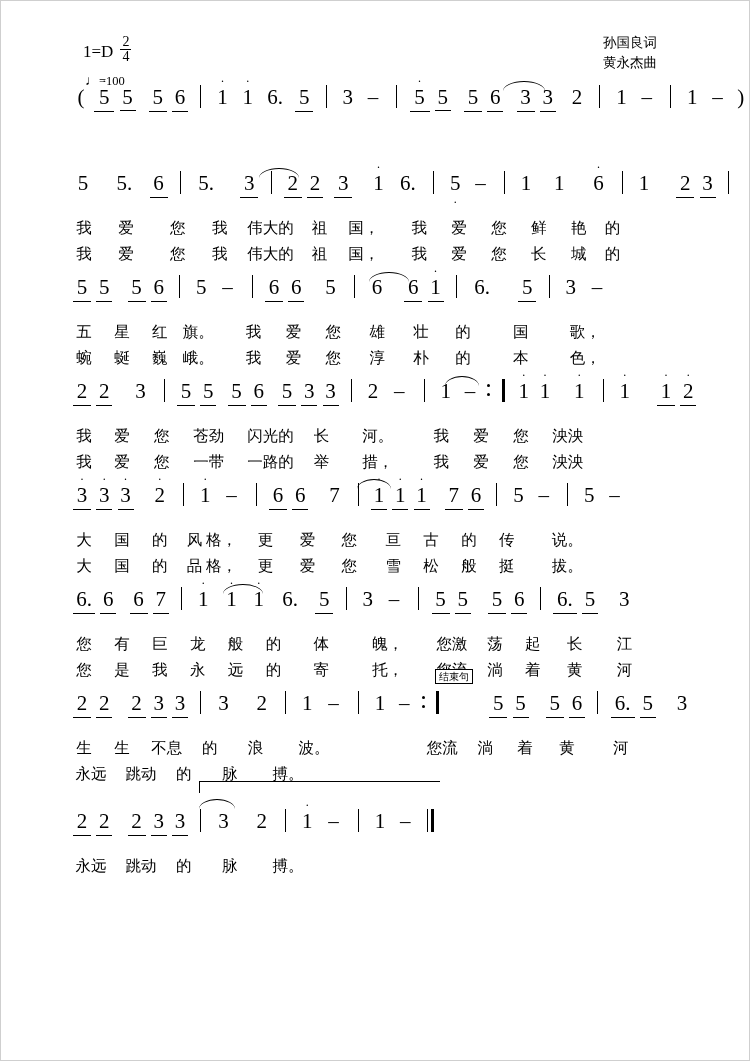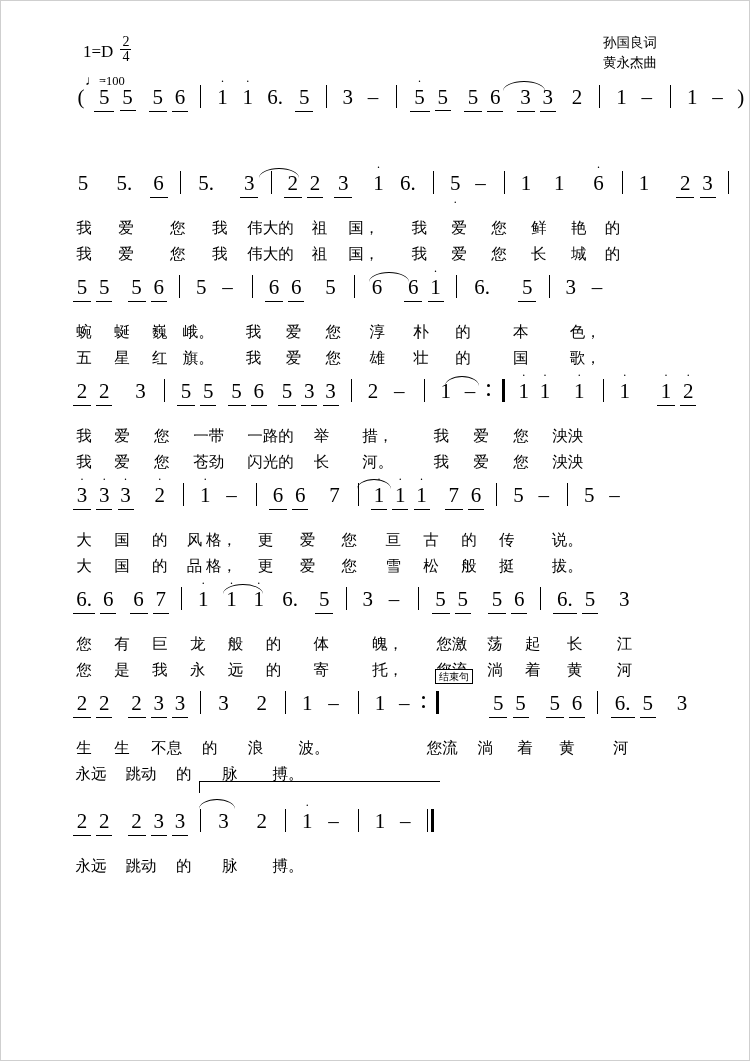--- a/index.html
+++ b/index.html
@@ -336,47 +336,47 @@
       <span class="tok u1" style="width:16px">1<span class="dotabove">·</span></span>
       <span class="bar"></span>
       <span class="tok" style="width:26px">6.</span>
       <span class="tok u1" style="width:18px;margin-left:18px">5</span>
       <span class="bar"></span>
       <span class="tok" style="width:18px">3</span>
       <span class="tok" style="width:24px">–</span>
       <span class="slur" style="left:296px; top:-3px; width:40px;"></span>
     </div>
     <div class="lyrics">
+      <span class="lyr" style="width:22px">五</span><span class="sp" style="width:12px"></span>
+      <span class="lyr" style="width:22px">星</span><span class="sp" style="width:12px"></span>
+      <span class="lyr" style="width:22px">红</span><span class="sp" style="width:8px"></span>
+      <span class="lyr" style="width:30px">旗。</span><span class="sp" style="width:26px"></span>
+      <span class="lyr" style="width:22px">我</span><span class="sp" style="width:14px"></span>
+      <span class="lyr" style="width:22px">爱</span><span class="sp" style="width:14px"></span>
+      <span class="lyr" style="width:22px">您</span><span class="sp" style="width:18px"></span>
+      <span class="lyr" style="width:22px">雄</span><span class="sp" style="width:18px"></span>
+      <span class="lyr" style="width:22px">壮</span><span class="sp" style="width:16px"></span>
+      <span class="lyr" style="width:22px">的</span><span class="sp" style="width:32px"></span>
+      <span class="lyr" style="width:22px">国</span><span class="sp" style="width:34px"></span>
+      <span class="lyr" style="width:30px">歌，</span>
+    </div>
+    <div class="lyrics">
       <span class="lyr" style="width:22px">蜿</span><span class="sp" style="width:12px"></span>
       <span class="lyr" style="width:22px">蜒</span><span class="sp" style="width:12px"></span>
       <span class="lyr" style="width:22px">巍</span><span class="sp" style="width:8px"></span>
       <span class="lyr" style="width:30px">峨。</span><span class="sp" style="width:26px"></span>
       <span class="lyr" style="width:22px">我</span><span class="sp" style="width:14px"></span>
       <span class="lyr" style="width:22px">爱</span><span class="sp" style="width:14px"></span>
       <span class="lyr" style="width:22px">您</span><span class="sp" style="width:18px"></span>
       <span class="lyr" style="width:22px">淳</span><span class="sp" style="width:18px"></span>
       <span class="lyr" style="width:22px">朴</span><span class="sp" style="width:16px"></span>
       <span class="lyr" style="width:22px">的</span><span class="sp" style="width:32px"></span>
       <span class="lyr" style="width:22px">本</span><span class="sp" style="width:34px"></span>
       <span class="lyr" style="width:30px">色，</span>
     </div>
-    <div class="lyrics">
-      <span class="lyr" style="width:22px">五</span><span class="sp" style="width:12px"></span>
-      <span class="lyr" style="width:22px">星</span><span class="sp" style="width:12px"></span>
-      <span class="lyr" style="width:22px">红</span><span class="sp" style="width:8px"></span>
-      <span class="lyr" style="width:30px">旗。</span><span class="sp" style="width:26px"></span>
-      <span class="lyr" style="width:22px">我</span><span class="sp" style="width:14px"></span>
-      <span class="lyr" style="width:22px">爱</span><span class="sp" style="width:14px"></span>
-      <span class="lyr" style="width:22px">您</span><span class="sp" style="width:18px"></span>
-      <span class="lyr" style="width:22px">雄</span><span class="sp" style="width:18px"></span>
-      <span class="lyr" style="width:22px">壮</span><span class="sp" style="width:16px"></span>
-      <span class="lyr" style="width:22px">的</span><span class="sp" style="width:32px"></span>
-      <span class="lyr" style="width:22px">国</span><span class="sp" style="width:34px"></span>
-      <span class="lyr" style="width:30px">歌，</span>
-    </div>
   </div>
 
   <div class="system">
     <div class="notes">
       <span class="tok u1" style="width:18px">2</span>
       <span class="tok u1" style="width:16px">2</span>
       <span class="tok" style="width:22px;margin-left:12px">3</span>
       <span class="bar"></span>
       <span class="tok u1" style="width:18px">5</span>
       <span class="tok u1" style="width:16px">5</span>
@@ -399,37 +399,37 @@
       <span class="bar"></span>
       <span class="tok" style="width:18px">1<span class="dotabove">·</span></span>
       <span class="tok u1" style="width:18px;margin-left:18px">1<span class="dotabove">·</span></span>
       <span class="tok u1" style="width:16px">2<span class="dotabove">·</span></span>
       <span class="slur" style="left:372px; top:-3px; width:34px;"></span>
     </div>
     <div class="lyrics">
       <span class="lyr" style="width:22px">我</span><span class="sp" style="width:12px"></span>
       <span class="lyr" style="width:22px">爱</span><span class="sp" style="width:14px"></span>
       <span class="lyr" style="width:22px">您</span><span class="sp" style="width:14px"></span>
+      <span class="lyr" style="width:36px">苍劲</span><span class="sp" style="width:14px"></span>
+      <span class="lyr" style="width:52px">闪光的</span><span class="sp" style="width:10px"></span>
+      <span class="lyr" style="width:22px">长</span><span class="sp" style="width:26px"></span>
+      <span class="lyr" style="width:30px">河。</span><span class="sp" style="width:34px"></span>
+      <span class="lyr" style="width:22px">我</span><span class="sp" style="width:14px"></span>
+      <span class="lyr" style="width:22px">爱</span><span class="sp" style="width:14px"></span>
+      <span class="lyr" style="width:22px">您</span><span class="sp" style="width:12px"></span>
+      <span class="lyr" style="width:40px">泱泱</span>
+    </div>
+    <div class="lyrics">
+      <span class="lyr" style="width:22px">我</span><span class="sp" style="width:12px"></span>
+      <span class="lyr" style="width:22px">爱</span><span class="sp" style="width:14px"></span>
+      <span class="lyr" style="width:22px">您</span><span class="sp" style="width:14px"></span>
       <span class="lyr" style="width:36px">一带</span><span class="sp" style="width:14px"></span>
       <span class="lyr" style="width:52px">一路的</span><span class="sp" style="width:10px"></span>
       <span class="lyr" style="width:22px">举</span><span class="sp" style="width:26px"></span>
       <span class="lyr" style="width:30px">措，</span><span class="sp" style="width:34px"></span>
-      <span class="lyr" style="width:22px">我</span><span class="sp" style="width:14px"></span>
-      <span class="lyr" style="width:22px">爱</span><span class="sp" style="width:14px"></span>
-      <span class="lyr" style="width:22px">您</span><span class="sp" style="width:12px"></span>
-      <span class="lyr" style="width:40px">泱泱</span>
-    </div>
-    <div class="lyrics">
-      <span class="lyr" style="width:22px">我</span><span class="sp" style="width:12px"></span>
-      <span class="lyr" style="width:22px">爱</span><span class="sp" style="width:14px"></span>
-      <span class="lyr" style="width:22px">您</span><span class="sp" style="width:14px"></span>
-      <span class="lyr" style="width:36px">苍劲</span><span class="sp" style="width:14px"></span>
-      <span class="lyr" style="width:52px">闪光的</span><span class="sp" style="width:10px"></span>
-      <span class="lyr" style="width:22px">长</span><span class="sp" style="width:26px"></span>
-      <span class="lyr" style="width:30px">河。</span><span class="sp" style="width:34px"></span>
       <span class="lyr" style="width:22px">我</span><span class="sp" style="width:14px"></span>
       <span class="lyr" style="width:22px">爱</span><span class="sp" style="width:14px"></span>
       <span class="lyr" style="width:22px">您</span><span class="sp" style="width:12px"></span>
       <span class="lyr" style="width:40px">泱泱</span>
     </div>
   </div>
 
   <div class="system">
     <div class="notes">
       <span class="tok u1" style="width:18px">3<span class="dotabove">·</span></span>

